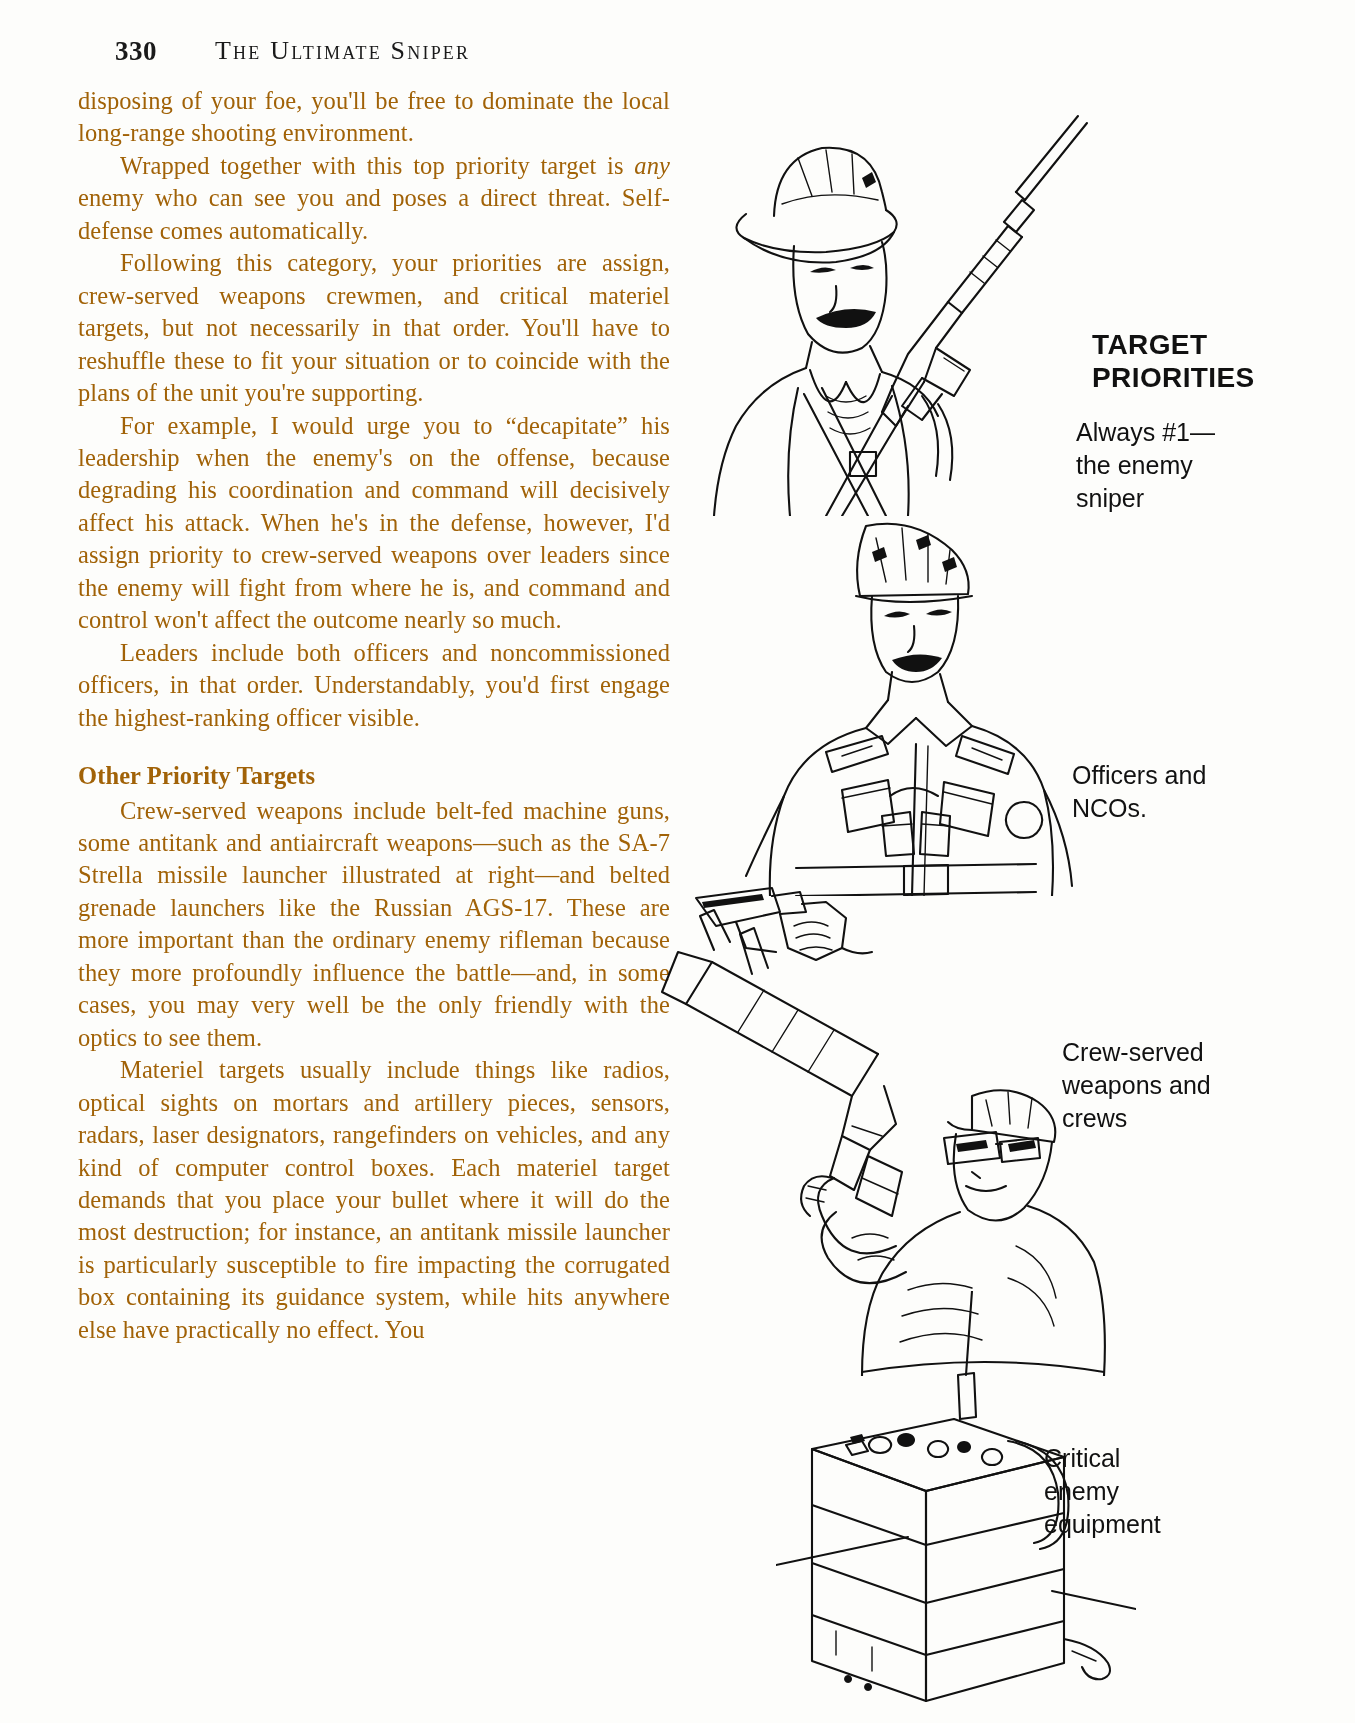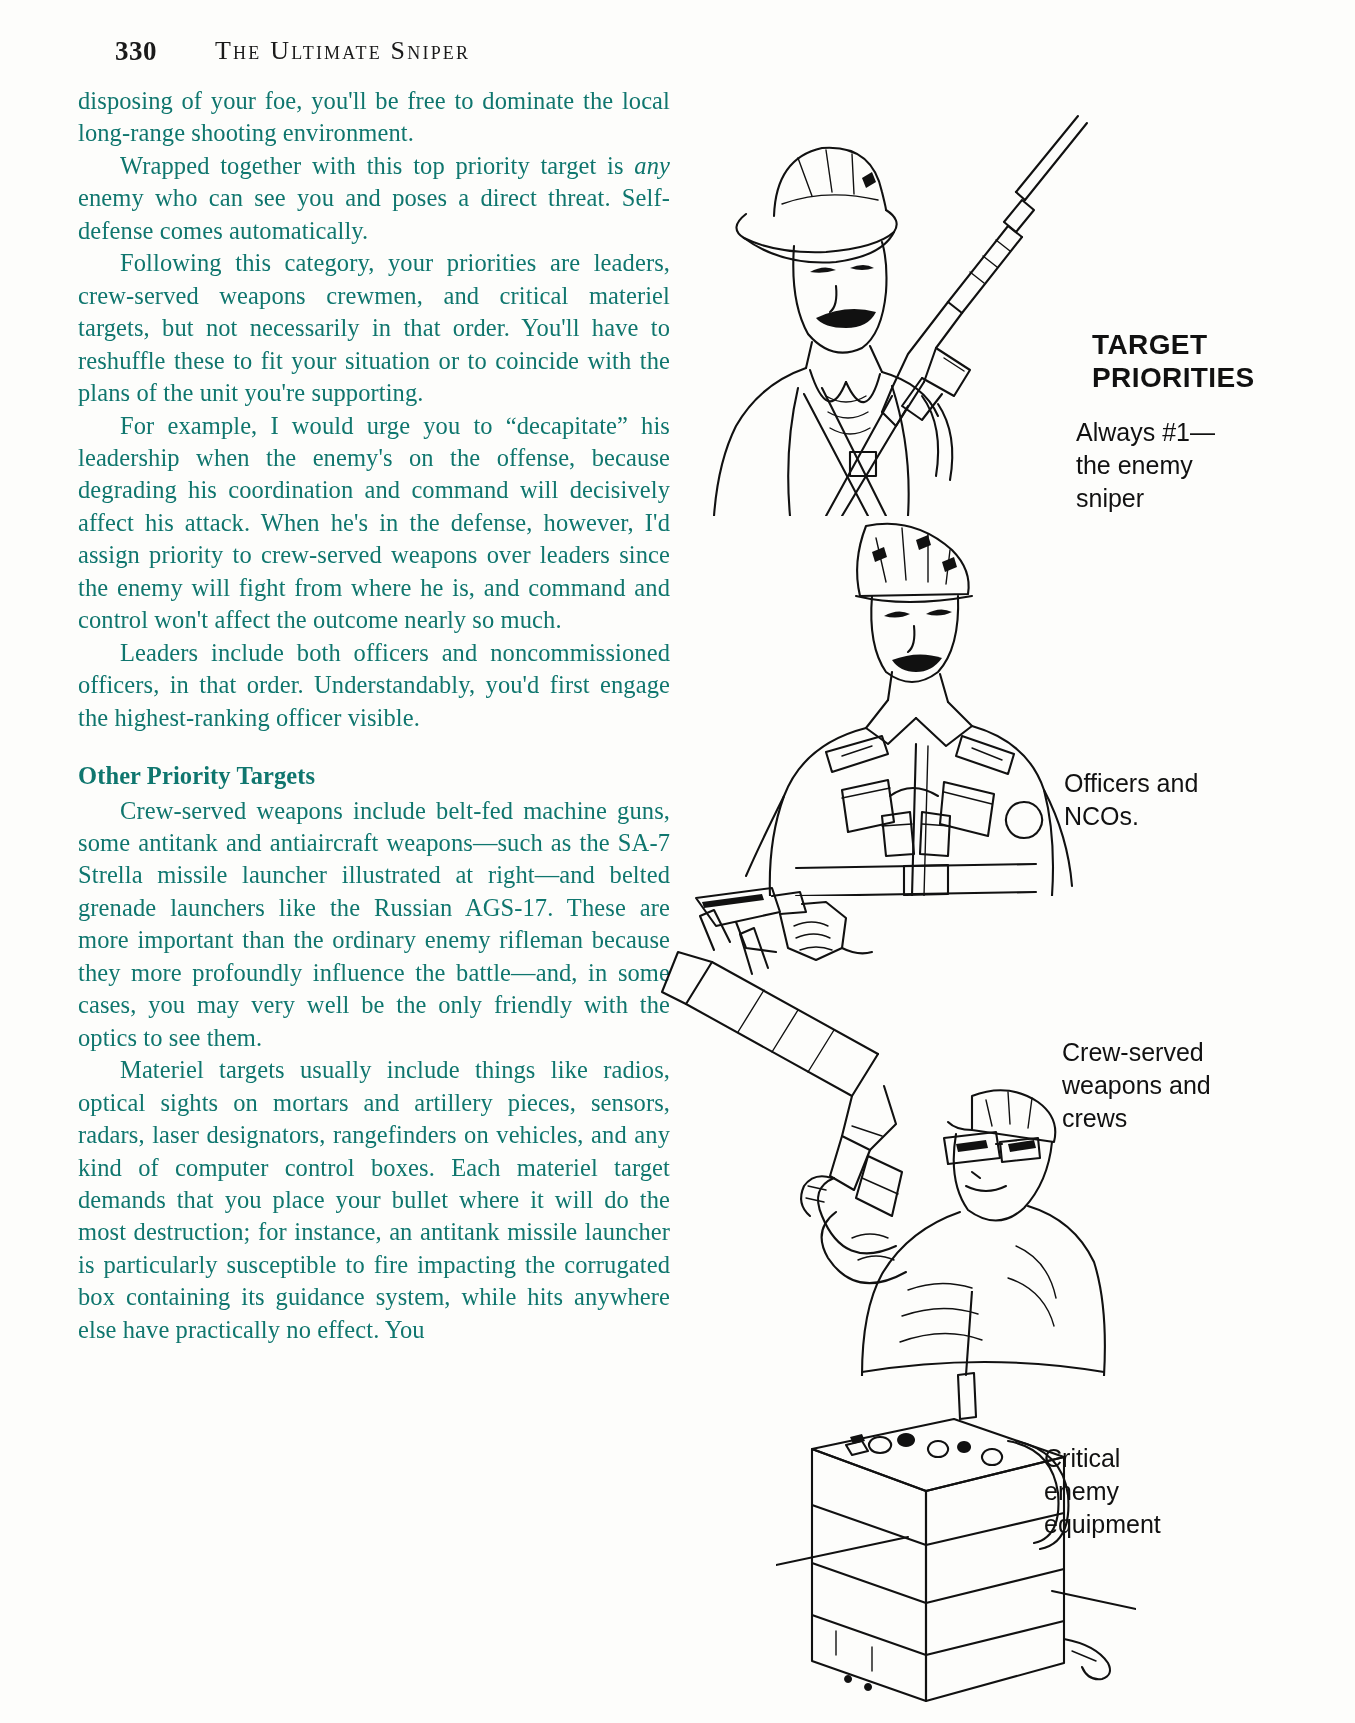--- a/index.html
+++ b/index.html
@@ -51,21 +51,21 @@
     width: 592px;
   }
   .text-col p {
     margin: 0;
     font-family: "Liberation Serif", serif;
     font-size: 24.5px;
     line-height: 1.325;
     text-align: justify;
     text-justify: inter-word;
     letter-spacing: 0.1px;
-    color: #0f766e;
+    color: #a16207;
   }
   .text-col p.indent {
     text-indent: 42px;
   }
   .text-col p + p { margin-top: 0px; }
 
   .subhead {
     margin: 26px 0 2px 0 !important;
     font-family: "Liberation Sans", sans-serif;
     font-weight: bold;
@@ -112,21 +112,21 @@
 <div class="page">
 
   <div class="page-header">
     <div class="folio">330</div>
     <div class="running-head">The Ultimate Sniper</div>
   </div>
 
   <div class="text-col">
     <p>disposing of your foe, you'll be free to dominate the local long-range shooting environment.</p>
     <p class="indent">Wrapped together with this top priority target is <em>any</em> enemy who can see you and poses a direct threat. Self-defense comes automatically.</p>
-    <p class="indent">Following this category, your priorities are leaders, crew-served weapons crewmen, and critical materiel targets, but not necessarily in that order. You'll have to reshuffle these to fit your situation or to coincide with the plans of the unit you're supporting.</p>
+    <p class="indent">Following this category, your priorities are assign, crew-served weapons crewmen, and critical materiel targets, but not necessarily in that order. You'll have to reshuffle these to fit your situation or to coincide with the plans of the unit you're supporting.</p>
     <p class="indent">For example, I would urge you to “decapitate” his leadership when the enemy's on the offense, because degrading his coordination and command will decisively affect his attack. When he's in the defense, however, I'd assign priority to crew-served weapons over leaders since the enemy will fight from where he is, and command and control won't affect the outcome nearly so much.</p>
     <p class="indent">Leaders include both officers and noncommissioned officers, in that order. Understandably, you'd first engage the highest-ranking officer visible.</p>
 
     <p class="subhead">Other Priority Targets</p>
 
     <p class="indent">Crew-served weapons include belt-fed machine guns, some antitank and antiaircraft weapons—such as the SA-7 Strella missile launcher illustrated at right—and belted grenade launchers like the Russian AGS-17. These are more important than the ordinary enemy rifleman because they more profoundly influence the battle—and, in some cases, you may very well be the only friendly with the optics to see them.</p>
     <p class="indent">Materiel targets usually include things like radios, optical sights on mortars and artillery pieces, sensors, radars, laser designators, rangefinders on vehicles, and any kind of computer control boxes. Each materiel target demands that you place your bullet where it will do the most destruction; for instance, an antitank missile launcher is particularly susceptible to fire impacting the corrugated box containing its guidance system, while hits anywhere else have practically no effect. You</p>
   </div>
 
   <div class="art-col">
@@ -271,21 +271,21 @@
         <path class="ink" d="M96 40 L124 36 L130 56 L104 58"></path>
         <path class="ink" d="M104 58 L112 92 L140 104 L166 92 L170 62 L150 46 L126 48"></path>
         <path class="ink-thin" d="M118 70 Q136 62 152 70"></path>
         <path class="ink-thin" d="M120 82 Q138 74 154 82"></path>
         <path class="ink-thin" d="M124 94 Q140 88 156 94"></path>
         <path class="ink" d="M166 92 Q182 100 196 96"></path>
         <path class="ink" d="M60 66 L70 92 L100 96"></path>
       </svg>
     </div>
 
-    <div class="caption" style="left:388px; top:663px; width:230px; white-space:pre-line;margin-top:8px;">Officers and
+    <div class="caption" style="left:396px; top:663px; width:230px; white-space:pre-line;">Officers and
 NCOs.</div>
 
     <div class="fig" style="left:-20px; top:790px;">
       <svg width="480" height="490" viewBox="0 0 480 490">
 
         <path class="ink" d="M30 118 L196 210"></path>
         <path class="ink" d="M56 76 L222 168"></path>
         <path class="ink" d="M30 118 L56 76"></path>
         <path class="ink" d="M196 210 L222 168"></path>
 

